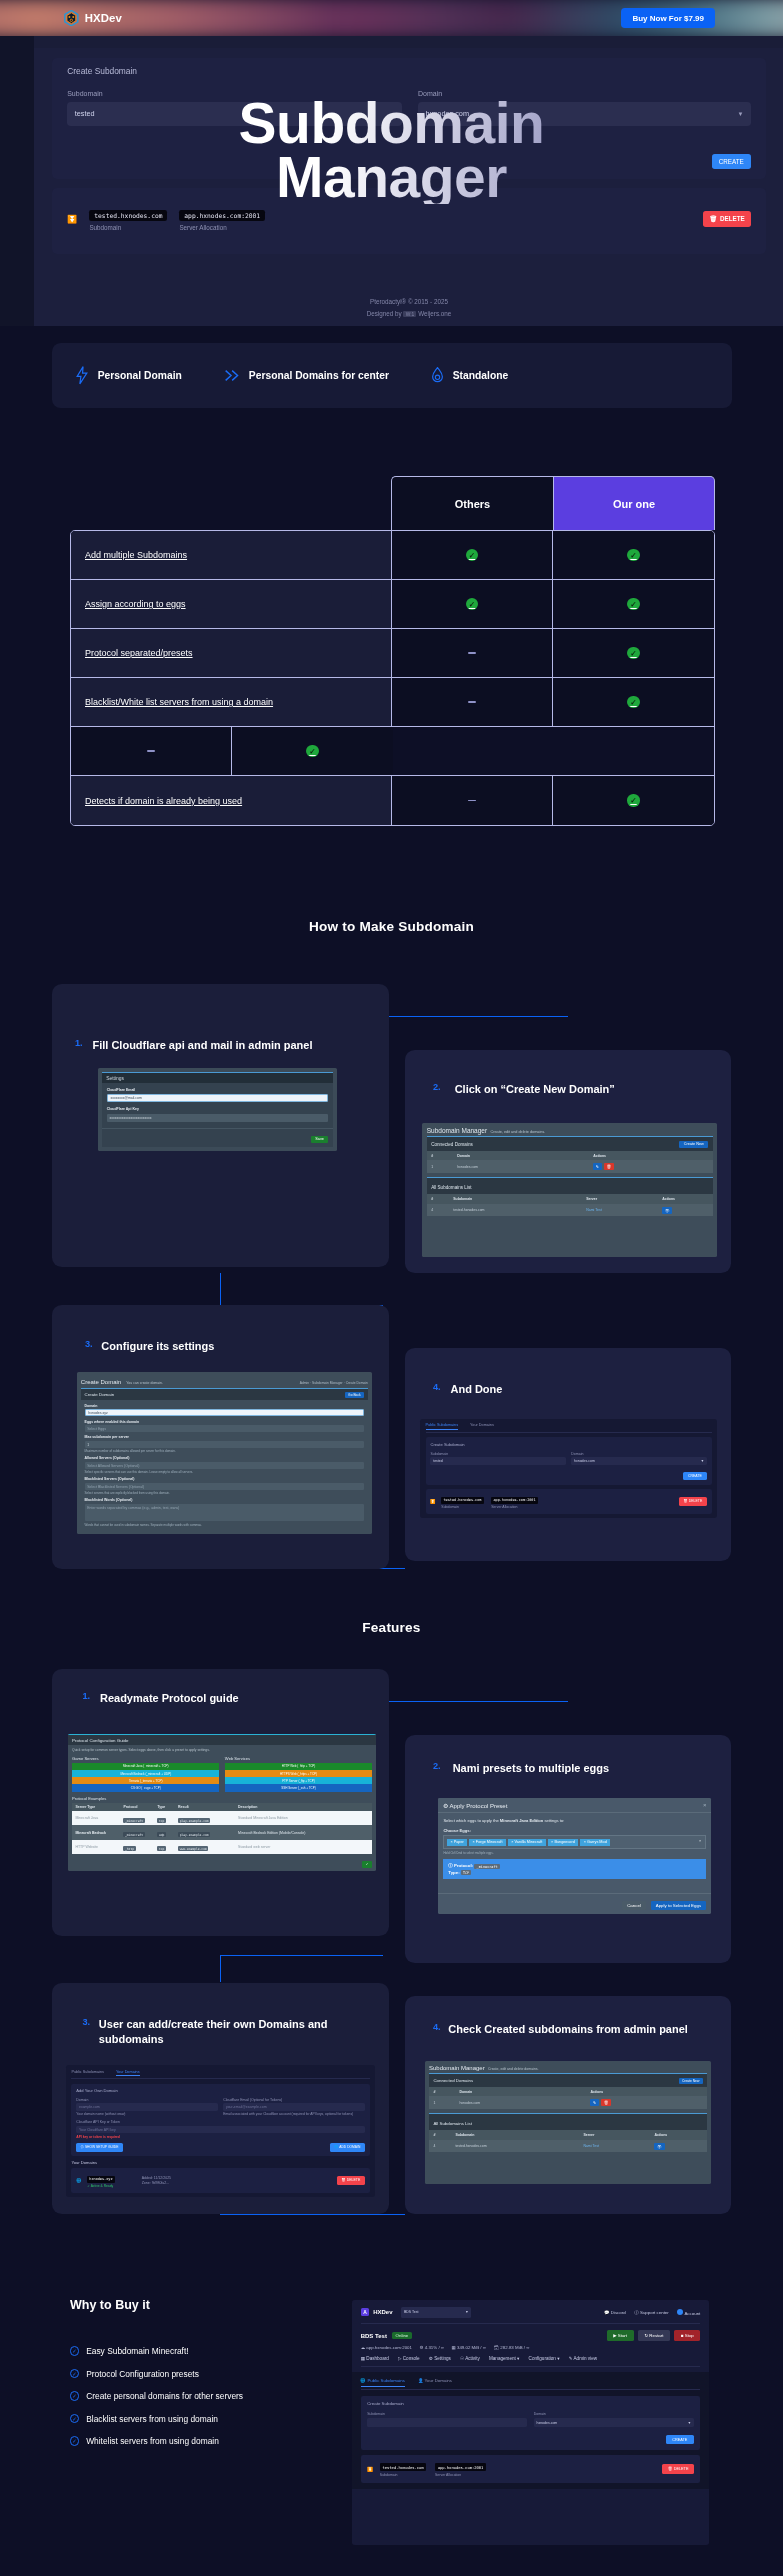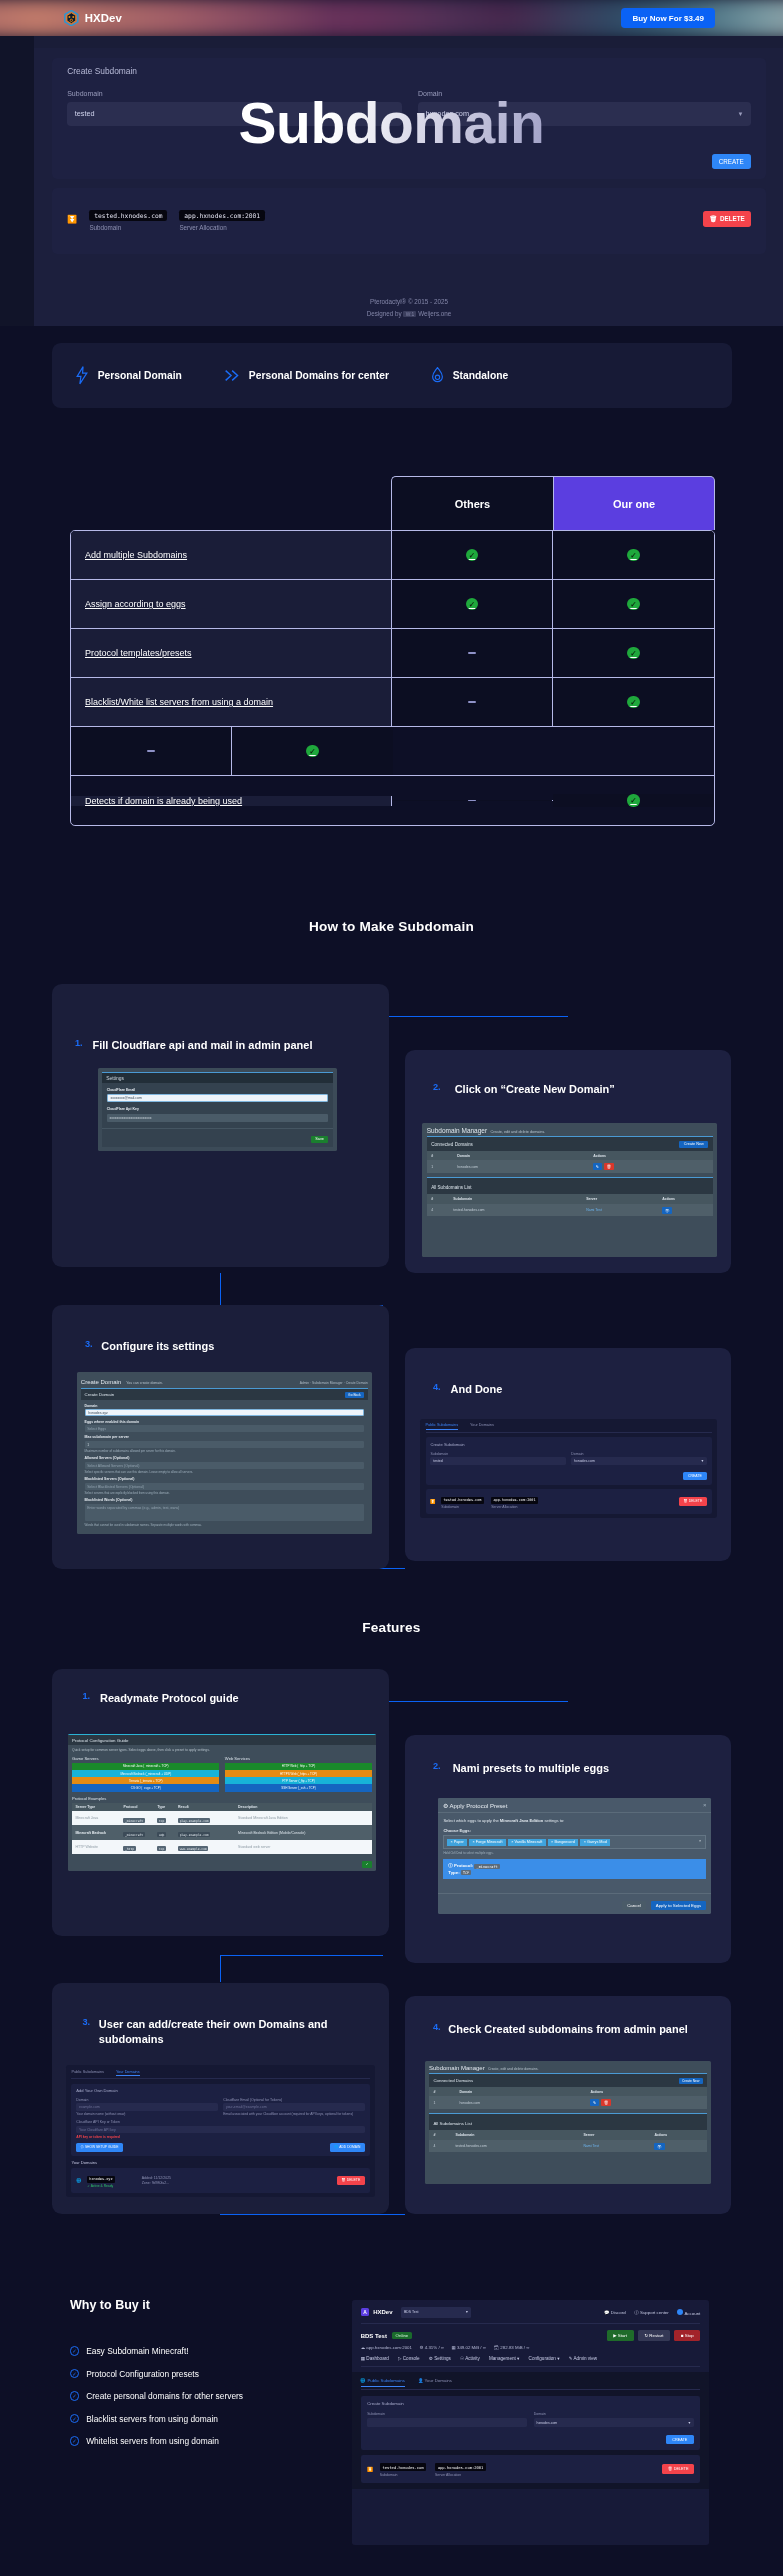--- a/index.html
+++ b/index.html
@@ -101,21 +101,21 @@
   .cmp-head { display: flex; margin-left: 321px; }
   .cmp-h {
     width: 162px; height: 54px; display: flex; align-items: center; justify-content: center;
     font-size: 11px; font-weight: bold; border: 0.8px solid #b6b9e8;
     border-bottom: none; background: #0c0e22;
   }
   .cmp-h.first { border-radius: 4.9px 0 0 0; border-right: none; }
   .cmp-h.ours { border-radius: 0 4.9px 0 0; background: #5b3ee0; }
   .cmp-body { border: 0.8px solid #b6b9e8; border-radius: 4.9px; overflow: hidden; }
   .cmp-row { display: flex; height: 49px; border-bottom: 0.8px solid #b6b9e8; text-decoration: underline; }
-  .cmp-row:last-child { border-bottom: none; align-items: center; }
+  .cmp-row:last-child { border-bottom: none; }
   .cmp-c1 {
     width: 321px; display: flex; align-items: center; padding-left: 14px;
     font-size: 9px; background: #1a1d38; border-right: 0.8px solid #b6b9e8;
   }
   .cmp-c {
     width: 161px; display: flex; align-items: center; justify-content: center;
     background: #0c0e22;
   }
   .cmp-c.mid { border-right: 0.8px solid #b6b9e8; }
   .tick {
@@ -223,25 +223,26 @@
     <div class="brand">
       <svg width="14.7" height="16.3" viewBox="0 0 27 30">
         <polygon points="13.5,1 25.5,8 25.5,22 13.5,29 1.5,22 1.5,8" fill="none" stroke="#1e9bdc" stroke-width="2.4"></polygon>
         <polygon points="13.5,5 21.5,10 21.5,20 13.5,25 5.5,20 5.5,10" fill="#0d1b2e" stroke="#e88b12" stroke-width="1.6"></polygon>
         <circle cx="10" cy="13" r="1.8" fill="#e88b12"></circle>
           <circle cx="17" cy="13" r="1.8" fill="#e88b12"></circle>
         <circle cx="13.5" cy="19" r="2.2" fill="none" stroke="#e88b12" stroke-width="1.6"></circle>
       </svg>
       <span class="brand-name">HXDev</span>
     </div>
-    <button class="buy-btn">Buy Now For $3.49</button>
+    <button class="buy-btn">Buy Now For $7.99</button>
   </div>
 
   <div class="hero-title">
     <span>Subdomain</span>
+    <span>Manager</span>
   </div>
 </div>
 
 <div class="pills">
   <div class="pill">
     <svg width="14" height="18.5" viewBox="0 0 26 34">
       <path d="M15 1 L4 19 H11 L9 33 L22 13 H14 Z" fill="none" stroke="#1a6cf7" stroke-width="2.2"></path>
     </svg>
     <span class="pill-lbl">Personal Domain</span>
   </div>
@@ -279,21 +280,21 @@
     <div class="cmp-row">
       <div class="cmp-c1">Assign according to eggs</div>
       <div class="cmp-c mid">
           <span class="tick">✓</span>
         </div>
       <div class="cmp-c">
           <span class="tick">✓</span>
         </div>
     </div>
     <div class="cmp-row">
-      <div class="cmp-c1">Protocol templates/presets</div>
+      <div class="cmp-c1">Protocol separated/presets</div>
       <div class="cmp-c mid">
           <span class="dash"></span>
         </div>
       <div class="cmp-c">
           <span class="tick">✓</span>
         </div>
     </div>
     <div class="cmp-row">
       <div class="cmp-c1">Blacklist/White list servers from using a domain</div>
       <div class="cmp-c mid">

